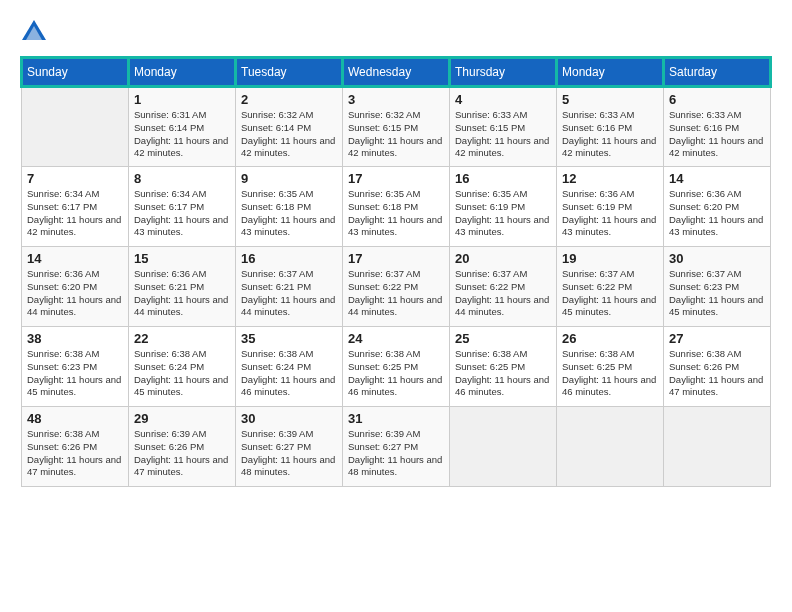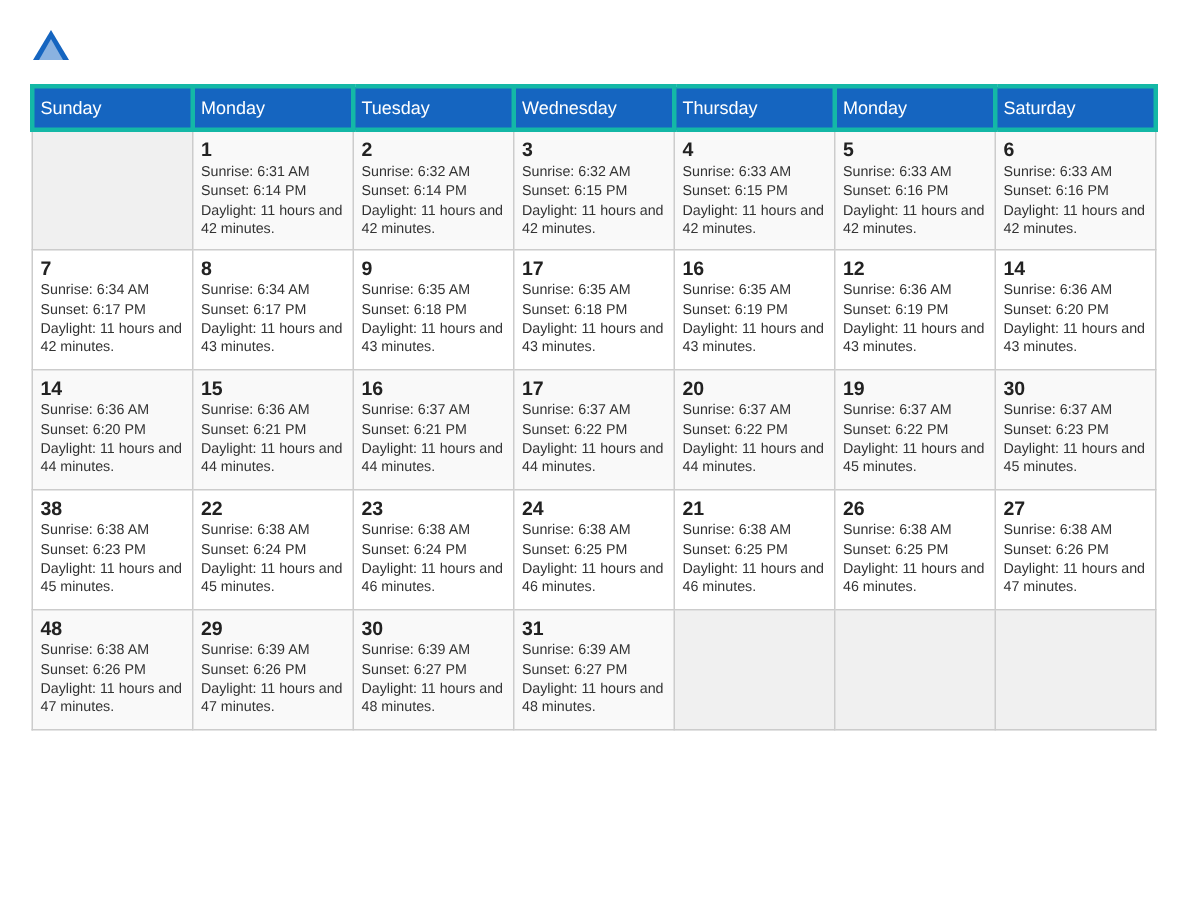--- a/index.html
+++ b/index.html
@@ -229,29 +229,29 @@
         <tr>
           <td>
             <span class="day-num">38</span>
             <div class="day-detail">Sunrise: 6:38 AM<br>Sunset: 6:23 PM<br>Daylight: 11 hours and 45 minutes.</div>
           </td>
           <td>
             <span class="day-num">22</span>
             <div class="day-detail">Sunrise: 6:38 AM<br>Sunset: 6:24 PM<br>Daylight: 11 hours and 45 minutes.</div>
           </td>
           <td>
-            <span class="day-num">23</span>
+            <span class="day-num">35</span>
             <div class="day-detail">Sunrise: 6:38 AM<br>Sunset: 6:24 PM<br>Daylight: 11 hours and 46 minutes.</div>
           </td>
           <td>
             <span class="day-num">24</span>
             <div class="day-detail">Sunrise: 6:38 AM<br>Sunset: 6:25 PM<br>Daylight: 11 hours and 46 minutes.</div>
           </td>
           <td>
-            <span class="day-num">21</span>
+            <span class="day-num">25</span>
             <div class="day-detail">Sunrise: 6:38 AM<br>Sunset: 6:25 PM<br>Daylight: 11 hours and 46 minutes.</div>
           </td>
           <td>
             <span class="day-num">26</span>
             <div class="day-detail">Sunrise: 6:38 AM<br>Sunset: 6:25 PM<br>Daylight: 11 hours and 46 minutes.</div>
           </td>
           <td>
             <span class="day-num">27</span>
             <div class="day-detail">Sunrise: 6:38 AM<br>Sunset: 6:26 PM<br>Daylight: 11 hours and 47 minutes.</div>
           </td>

